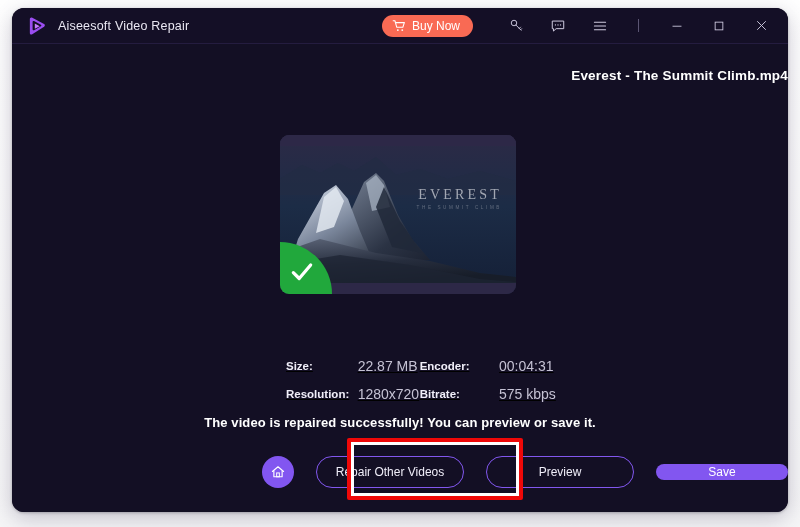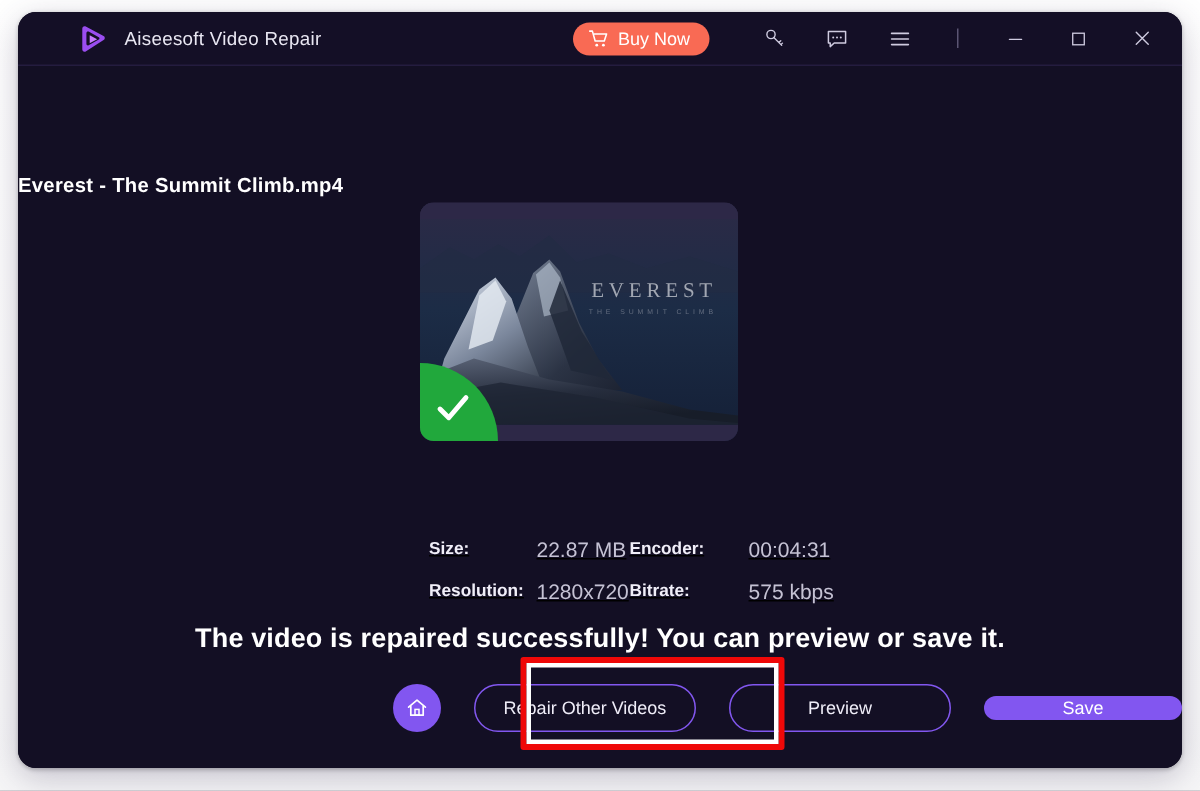--- a/index.html
+++ b/index.html
@@ -26,21 +26,20 @@
     overflow: hidden;
   }
 
   
   .titlebar {
     position: absolute; left: 0; top: 0;
     width: 100%; height: 36px;
     background: #140f26;
     display: flex; align-items: center;
     border-bottom: 1px solid #241c3f;
-    padding-left: 25px;
   }
   .logo-wrap { margin-left: 14px; display:flex; align-items:center; }
   .logo { width: 22px; height: 22px; display:block; }
   .app-title {
     margin-left: 10px;
     color: #e9e7f2;
     font-size: 12.5px;
     letter-spacing: .2px;
   }
   .tb-right {
@@ -76,33 +75,33 @@
   }
 
   
   .content {
     position: absolute;
     left: 0; top: 36px; right: 0; bottom: 0;
     background: #130f24;
   }
 
   .file-title {
-    margin-top: 72px;
-    text-align: left;
+    margin-top: 24px;
+    text-align: right;
     color: #ffffff;
     font-size: 13.5px;
     font-weight: bold;
     letter-spacing: .2px;
   }
 
   
   .thumb-wrap {
     position: absolute;
     left: 268px; top: 91px;
-    width: 212px; height: 159px;
+    width: 236px; height: 159px;
     border-radius: 9px;
     overflow: hidden;
     background: #2a2440;
   }
   .thumb-img {
     position: absolute; left:0; top:0;
     width: 100%; height: 100%;
   }
   .ev-text {
     position: absolute;
@@ -162,21 +161,21 @@
     width: 64px;
     white-space: nowrap;
   }
 
   
   .success-msg {
     position: absolute;
     left: 0; right: 0; top: 371px;
     text-align: center;
     color: #ffffff;
-    font-size: 18px;
+    font-size: 13px;
     font-weight: bold;
     letter-spacing: .1px;
   }
 
   
   .actions {
     position: absolute;
     left: 0; right: 0; top: 412px;
     display: flex;
     align-items: center;

